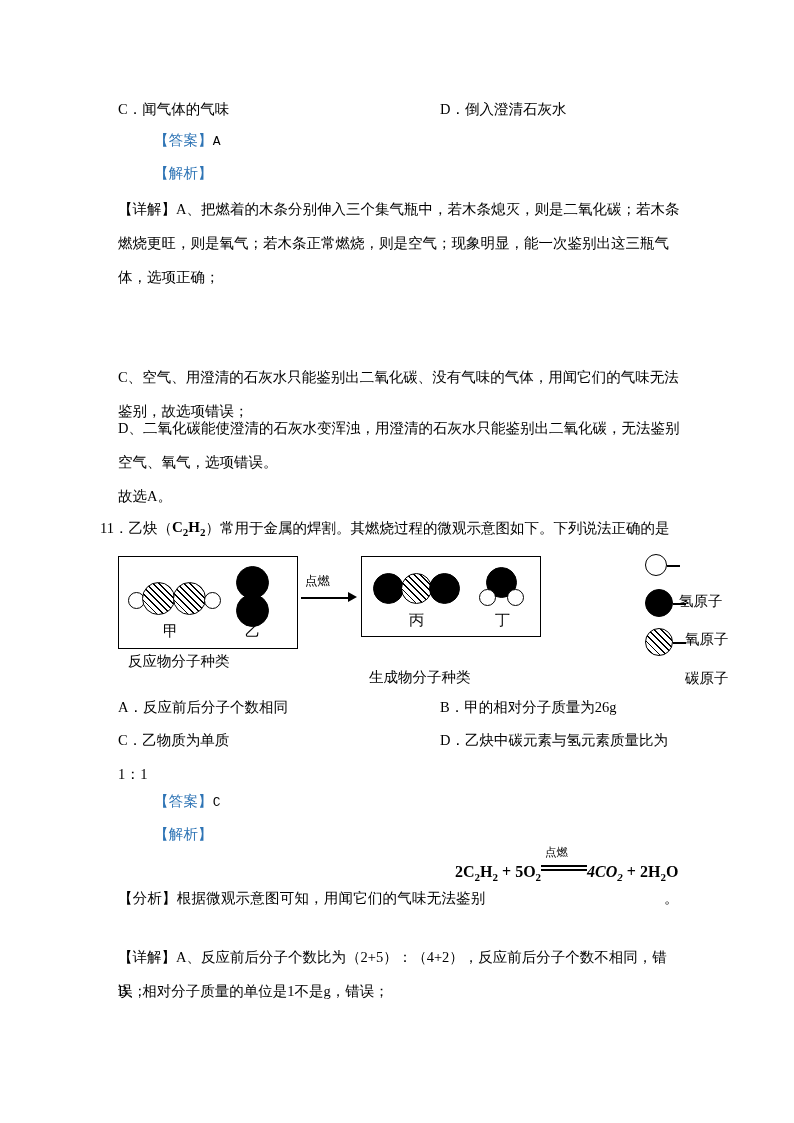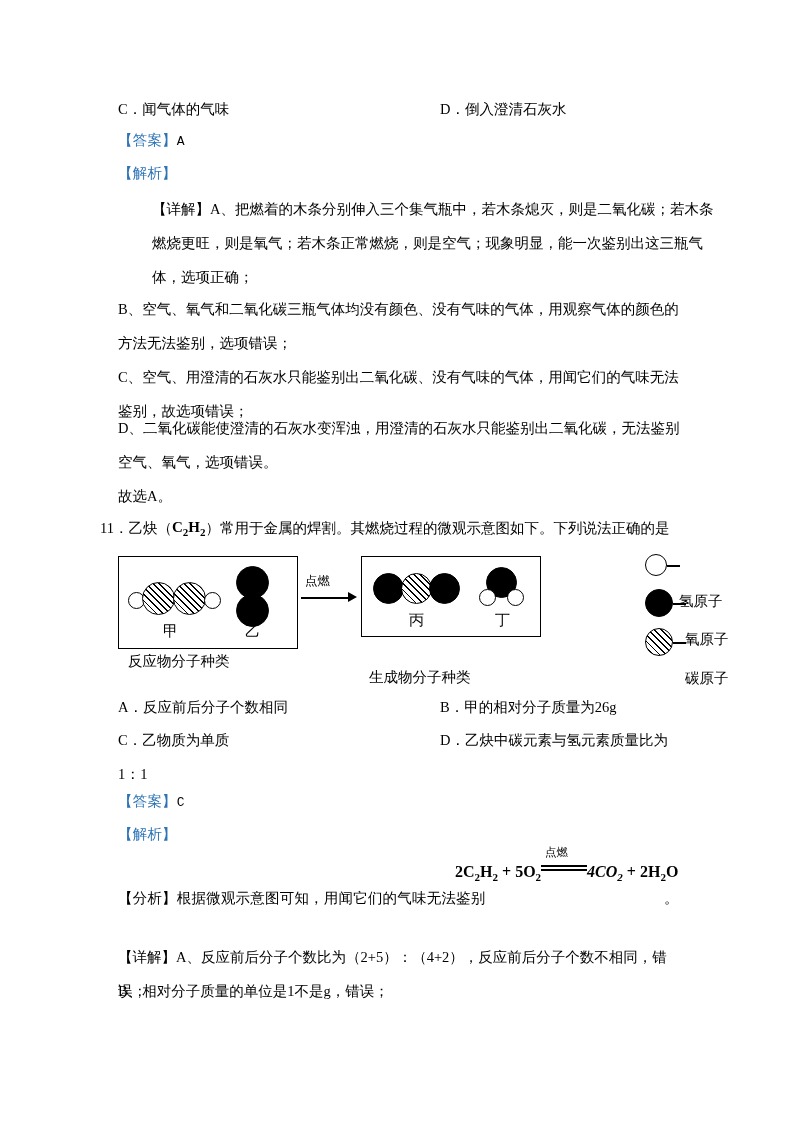--- a/index.html
+++ b/index.html
@@ -20,21 +20,21 @@
     letter-spacing: 0.2px;
     white-space: nowrap;
   }
   .para {
     position:absolute;
     font-size: 14.5px;
     line-height: 34px;
     left: 118px;
     width: 564px;
   }
-  .blue { color:#2e74b5; }
+  .blue { color:#2e74b5;margin-left:36px; }
   .latin { font-family:"Liberation Mono","DejaVu Sans Mono",monospace; font-size:13px; }
 
   
   .optrow { position:absolute; left:118px; width:570px; font-size:14.5px; }
   .optrow .left { position:absolute; left:0; }
   .optrow .right { position:absolute; left:322px; }
 
   
   #diagram { position:absolute; left:118px; top:556px; width:570px; height:125px; }
   .box { position:absolute; border:1.6px solid #000; box-sizing:border-box; background:#fff; }
@@ -99,24 +99,23 @@
     <span class="left">C．闻气体的气味</span>
     <span class="right">D．倒入澄清石灰水</span>
   </div>
 
   <div class="line" style="left:118px; top:130px;">
     <span class="blue">【答案】</span><span class="latin">A</span>
   </div>
 
   <div class="line blue" style="left:118px; top:163px;">【解析】</div>
 
-  <div class="para" style="top:192px;margin-left:34px;">
+  <div class="para" style="top:192px;">
     <span>【详解】</span><span>A、把燃着的木条分别伸入三个集气瓶中，若木条熄灭，则是二氧化碳；若木条燃烧更旺，则是氧气；若木条正常燃烧，则是空气；现象明显，能一次鉴别出这三瓶气体，选项正确；</span>
   </div>
-  <div class="para" style="top:292px;">B、空气、氧气和二氧化碳三瓶气体均没有颜色、没有气味的气体，用观察气体的颜色的方法无法鉴别，选项错误；</div>
   <div class="para" style="top:360px;">C、空气、用澄清的石灰水只能鉴别出二氧化碳、没有气味的气体，用闻它们的气味无法鉴别，故选项错误；</div>
   <div class="para" style="top:411px;">D、二氧化碳能使澄清的石灰水变浑浊，用澄清的石灰水只能鉴别出二氧化碳，无法鉴别空气、氧气，选项错误。</div>
   <div class="para" style="top:479px;">故选A。</div>
 
   <div class="qnum">
     <span>11．</span><span>乙炔（</span><span class="formula-inline">C<sub>2</sub>H<sub>2</sub></span><span>）常用于金属的焊割。其燃烧过程的微观示意图如下。下列说法正确的是</span>
   </div>
 
   <div id="diagram">
 

